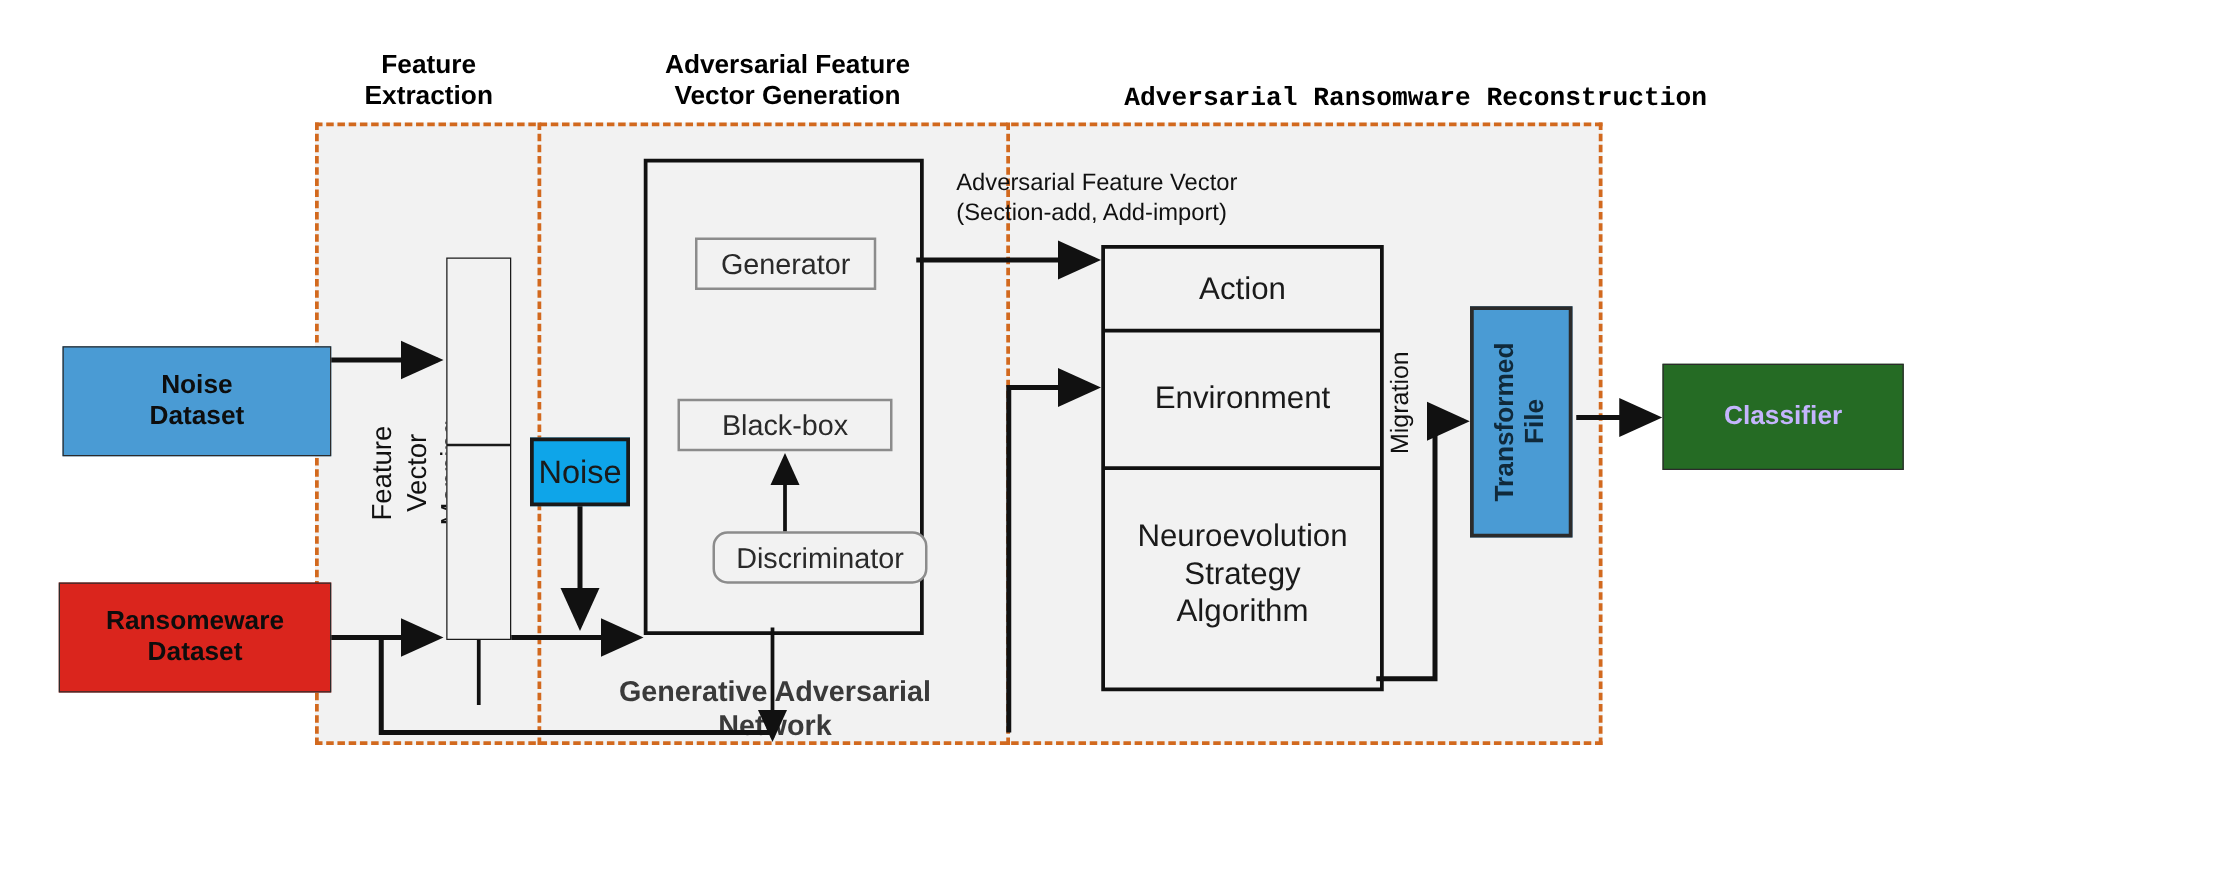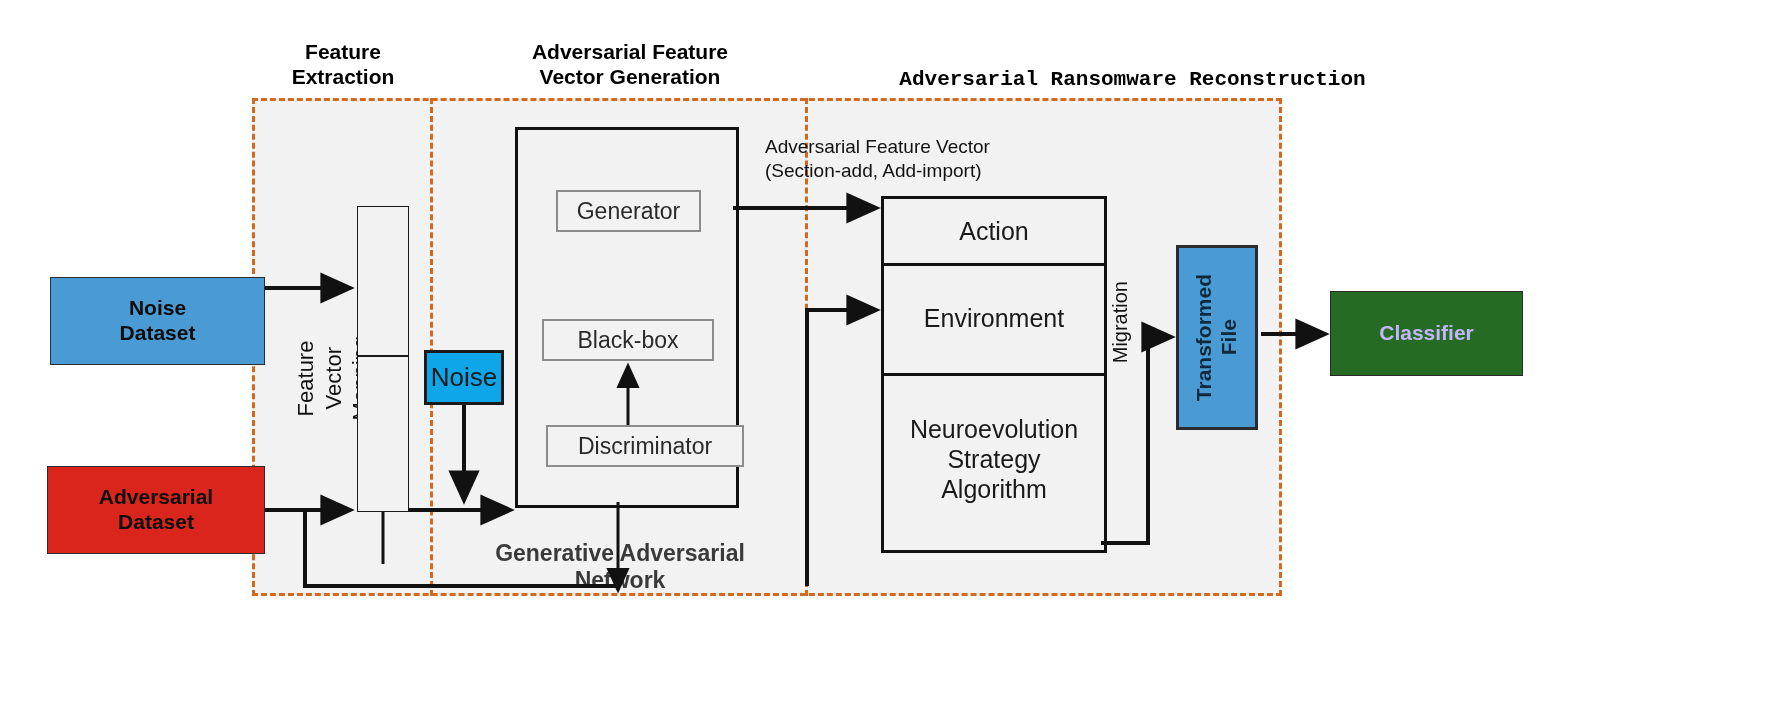--- a/index.html
+++ b/index.html
@@ -59,21 +59,21 @@
 
   <div class="box ds blue" style="left:50px;top:277px;width:215px;height:88px;">
     <div>
       <div>Noise</div>
       <div>Dataset</div>
     </div>
   </div>
 
   <div class="box ds red" style="left:47px;top:466px;width:218px;height:88px;">
     <div>
-      <div>Adversarial</div>
+      <div>Ransomeware</div>
       <div>Dataset</div>
     </div>
   </div>
 
   <div class="lbl rot" style="left:292px;top:336px;font-size:22px;text-align:center;">
     <span>Feature</span><br>
     <span>Vector</span><br>
     <span>Mapping</span>
   </div>
 
@@ -87,21 +87,21 @@
   <div class="ganbox" style="position:absolute;left:515px;top:127px;width:218px;height:375px;"></div>
 
   <div class="box inner" style="left:556px;top:190px;width:145px;height:42px;">
     <span>Generator</span>
   </div>
 
   <div class="box inner" style="left:542px;top:319px;width:172px;height:42px;">
     <span>Black-box</span>
   </div>
 
-  <div class="box inner" style="left:546px;top:425px;width:198px;height:42px;">
+  <div class="box inner" style="left:570px;top:425px;width:172px;height:42px;border-radius:12px;">
     <span>Discriminator</span>
   </div>
 
   <div class="ptitle boldlbl" style="left:450px;top:516px;width:340px;font-size:23px;">
     <div>Generative Adversarial</div>
     <div>Network</div>
   </div>
 
   <div class="lbl" style="left:765px;top:135px;font-size:19px;">
     <div>Adversarial Feature Vector</div>

